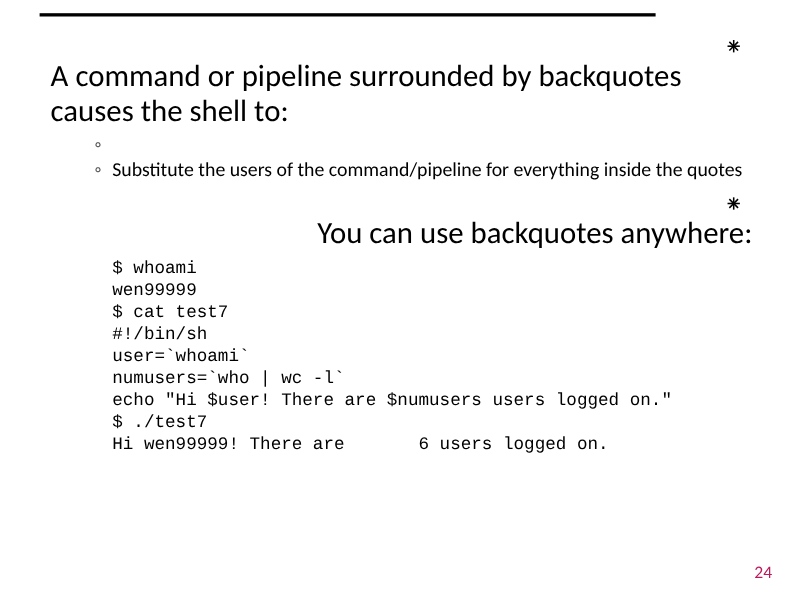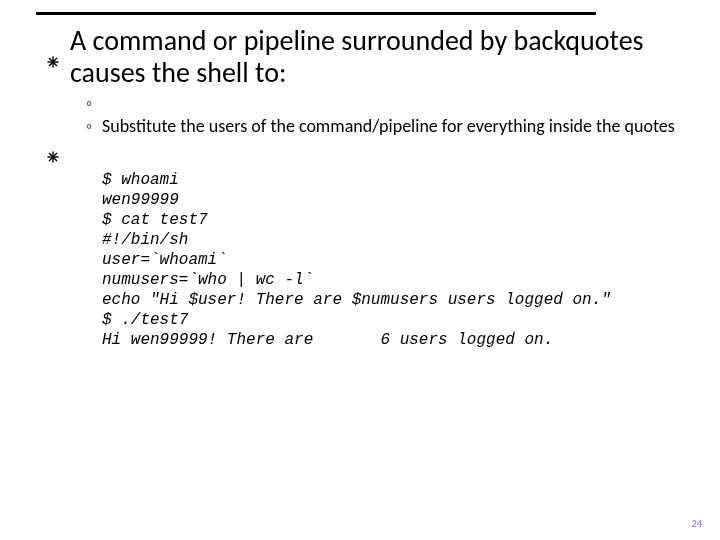--- a/index.html
+++ b/index.html
@@ -26,22 +26,23 @@
   .title-underline {
     border-bottom: 3px solid #000;
     width: 560px;
     margin-bottom: 10px;
   }
   .content {
     padding-left: 10px;
   }
   .bullet-row {
     display: flex;
-    align-items: center;
+    align-items: flex-end;
     margin-top: 2px;
+    flex-direction: column;
   }
   .flower-icon {
     width: 18px;
     flex: 0 0 18px;
     margin-top: 10px;
     margin-right: 6px;
   }
   .flower-icon svg { display: block; }
   .bullet-text {
     font-size: 28px;
@@ -62,28 +63,27 @@
     width: 16px;
     flex: 0 0 16px;
     color: #555;
   }
   .code-block {
     margin: 6px 0 0 56px;
     font-family: "Courier New", monospace;
     font-size: 16px;
     line-height: 1.25;
     white-space: pre;
-    font-style: italic;
   }
   .page-num {
     position: absolute;
     bottom: 10px;
     right: 18px;
-    font-size: 10px;
-    color: #8b5cf6;
+    font-size: 16px;
+    color: #be185d;
   }
 </style>
 </head>
 <body>
 
 <div class="slide">
 
   <div class="title-underline"></div>
 
   <div class="content">
@@ -116,20 +116,21 @@
       <span class="flower-icon">
         <svg viewBox="0 0 20 20" width="14" height="14">
           <g fill="#000">
             <rect x="9" y="2" width="2" height="16"></rect>
             <rect x="2" y="9" width="16" height="2"></rect>
             <rect x="9" y="2" width="2" height="16" transform="rotate(45 10 10)"></rect>
             <rect x="9" y="2" width="2" height="16" transform="rotate(-45 10 10)"></rect>
           </g>
         </svg>
       </span>
+      <span class="bullet-text">You can use backquotes anywhere:</span>
     </div>
 
     <div class="code-block">$ whoami
 wen99999
 $ cat test7
 #!/bin/sh
 user=`whoami`
 numusers=`who | wc -l`
 echo "Hi $user! There are $numusers users logged on."
 $ ./test7

